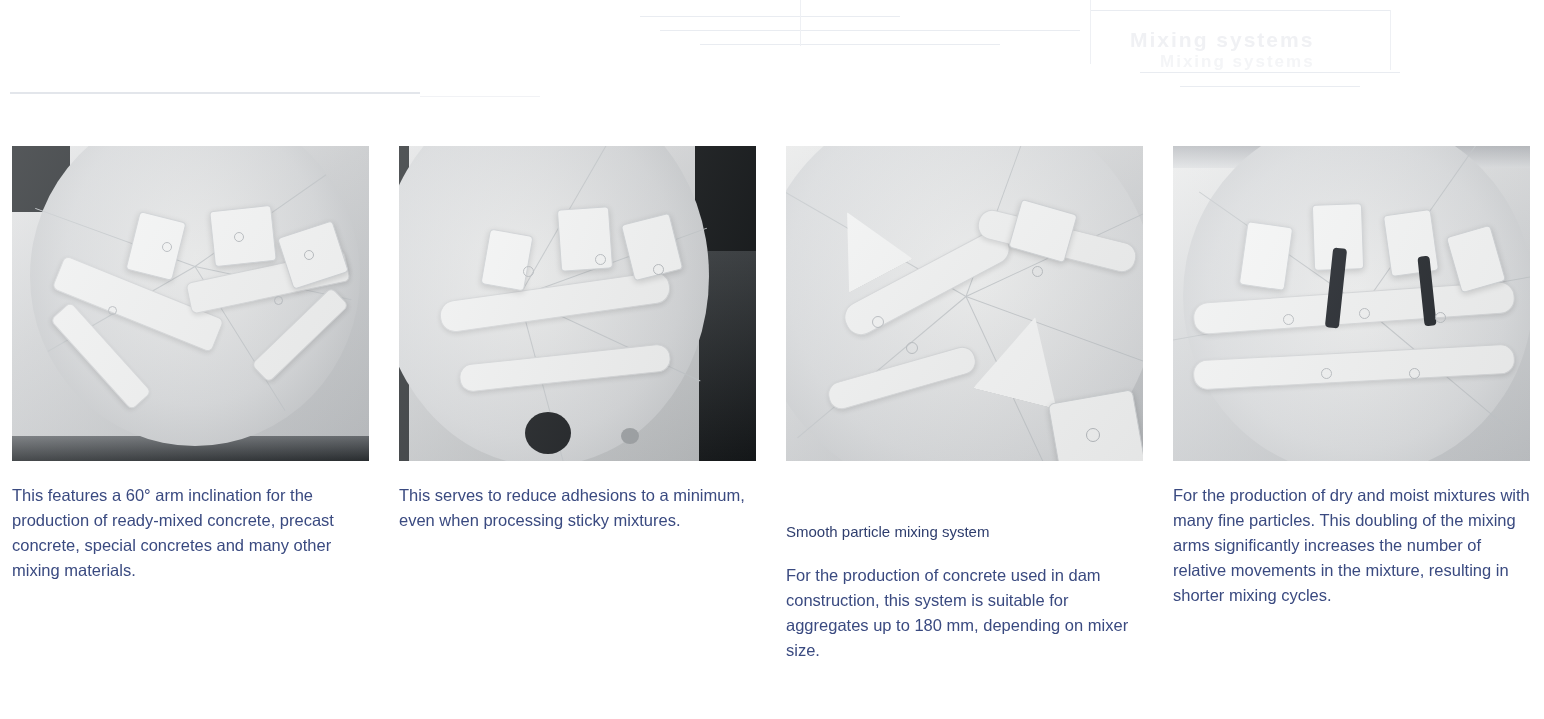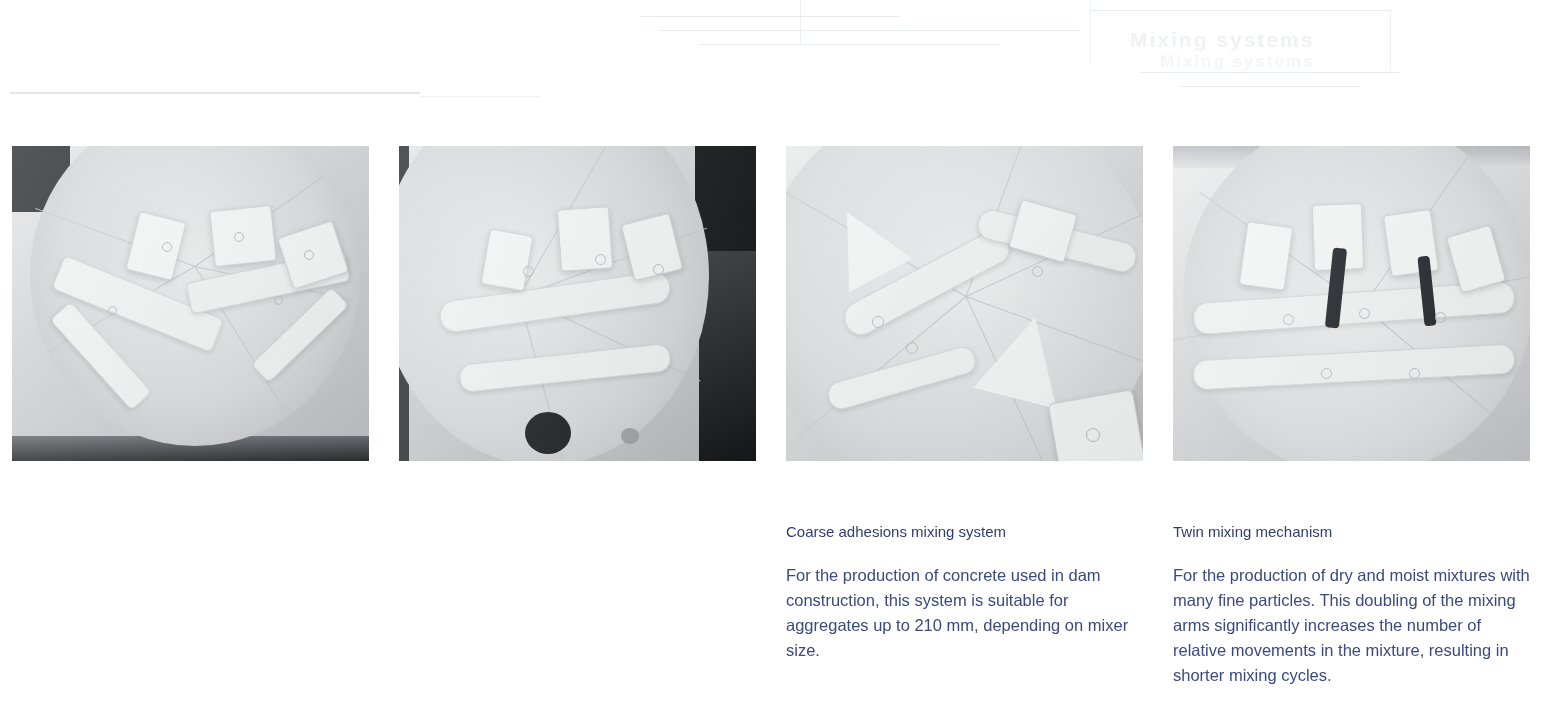--- a/index.html
+++ b/index.html
@@ -210,20 +210,21 @@
         <div class="arm" style="left:28px;top:196px;width:120px;height:26px;transform:rotate(48deg);"></div>
         <div class="arm" style="left:232px;top:176px;width:110px;height:24px;transform:rotate(-44deg);"></div>
         <div class="bolt" style="left:150px;top:96px;width:8px;height:8px;"></div>
         <div class="bolt" style="left:222px;top:86px;width:8px;height:8px;"></div>
         <div class="bolt" style="left:292px;top:104px;width:8px;height:8px;"></div>
         <div class="bolt" style="left:96px;top:160px;width:7px;height:7px;"></div>
         <div class="bolt" style="left:262px;top:150px;width:7px;height:7px;"></div>
         <div style="position:absolute;left:0;top:0;width:357px;height:315px;background:linear-gradient(120deg,rgba(255,255,255,0.20),rgba(0,0,0,0.06));"></div>
       </div>
     </div>
+    <div class="card-body">This features a 60° arm inclination for the production of ready-mixed concrete, precast concrete, special concretes and many other mixing materials.</div>
   </div>
 
   <div class="card">
     <div class="card-photo">
       <div class="ph">
         <div class="bg" style="background:linear-gradient(160deg,#e4e5e6 0%,#d0d2d4 45%,#b9bcbe 100%);"></div>
         <div class="dark" style="left:296px;top:0;width:61px;height:110px;background:#15181a;"></div>
         <div class="dark" style="left:300px;top:105px;width:57px;height:210px;background:linear-gradient(180deg,#3a3e41,#15181a);"></div>
         <div class="dark" style="left:0;top:0;width:10px;height:315px;background:#2c3033;"></div>
         <div class="pan" style="left:-20px;top:-60px;width:330px;height:380px;background:radial-gradient(ellipse at 45% 50%,#edeeee 0%,#d7d9db 60%,#bcbfc2 100%);"></div>
@@ -237,20 +238,21 @@
         <div class="blade" style="left:160px;top:62px;width:50px;height:60px;transform:rotate(-4deg);border-radius:4px;"></div>
         <div class="blade" style="left:228px;top:72px;width:48px;height:56px;transform:rotate(-14deg);border-radius:4px;"></div>
         <div class="bolt" style="left:124px;top:120px;width:9px;height:9px;"></div>
         <div class="bolt" style="left:196px;top:108px;width:9px;height:9px;"></div>
         <div class="bolt" style="left:254px;top:118px;width:9px;height:9px;"></div>
         <div class="pan" style="left:126px;top:266px;width:46px;height:42px;background:#1a1d20;"></div>
         <div class="pan" style="left:222px;top:282px;width:18px;height:16px;background:#9fa3a6;"></div>
         <div style="position:absolute;left:0;top:0;width:357px;height:315px;background:linear-gradient(110deg,rgba(255,255,255,0.18),rgba(0,0,0,0.07));"></div>
       </div>
     </div>
+    <div class="card-body">This serves to reduce adhesions to a minimum, even when processing sticky mixtures.</div>
   </div>
 
   <div class="card">
     <div class="card-photo">
       <div class="ph">
         <div class="bg" style="background:linear-gradient(150deg,#e9eaea 0%,#d5d7d9 50%,#c0c3c6 100%);"></div>
         <div class="pan" style="left:-30px;top:-50px;width:400px;height:400px;background:radial-gradient(ellipse at 55% 45%,#f0f1f1 0%,#dadcde 60%,#bec1c4 100%);"></div>
         <div class="seam" style="left:180px;top:150px;width:220px;transform:rotate(-70deg);"></div>
         <div class="seam" style="left:180px;top:150px;width:220px;transform:rotate(-25deg);"></div>
         <div class="seam" style="left:180px;top:150px;width:220px;transform:rotate(20deg);"></div>
@@ -264,22 +266,22 @@
         <div class="blade" style="left:196px;top:170px;width:86px;height:84px;transform:rotate(14deg);clip-path:polygon(50% 0,100% 100%,0 100%);border:none;background:#f7f8f8;"></div>
         <div class="blade" style="left:268px;top:250px;width:84px;height:78px;transform:rotate(-10deg);border-radius:6px;"></div>
         <div class="blade" style="left:228px;top:60px;width:56px;height:48px;transform:rotate(16deg);border-radius:4px;"></div>
         <div class="bolt" style="left:86px;top:170px;width:10px;height:10px;"></div>
         <div class="bolt" style="left:120px;top:196px;width:10px;height:10px;"></div>
         <div class="bolt" style="left:246px;top:120px;width:9px;height:9px;"></div>
         <div class="bolt" style="left:300px;top:282px;width:12px;height:12px;"></div>
         <div style="position:absolute;left:0;top:0;width:357px;height:315px;background:linear-gradient(130deg,rgba(255,255,255,0.16),rgba(0,0,0,0.07));"></div>
       </div>
     </div>
-    <div class="card-title">Coarse adhesions mixing system</div>
-    <div class="card-body">For the production of concrete used in dam construction, this system is suitable for aggregates up to 210 mm, depending on mixer size.</div>
+    <div class="card-title">Smooth particle mixing system</div>
+    <div class="card-body">For the production of concrete used in dam construction, this system is suitable for aggregates up to 180 mm, depending on mixer size.</div>
   </div>
 
   <div class="card">
     <div class="card-photo">
       <div class="ph">
         <div class="bg" style="background:linear-gradient(160deg,#eceded 0%,#d8dadc 45%,#c3c6c9 100%);"></div>
         <div class="dark" style="left:0;top:0;width:357px;height:22px;background:linear-gradient(180deg,#b9bcc0,#dfe1e3);"></div>
         <div class="pan" style="left:10px;top:-30px;width:350px;height:360px;background:radial-gradient(ellipse at 50% 50%,#f0f1f1 0%,#dcdee0 60%,#c2c5c8 100%);"></div>
         <div class="seam" style="left:190px;top:160px;width:200px;transform:rotate(-55deg);"></div>
         <div class="seam" style="left:190px;top:160px;width:200px;transform:rotate(-10deg);"></div>
@@ -295,17 +297,16 @@
         <div class="dark" style="left:156px;top:102px;width:14px;height:80px;background:#20242a;transform:rotate(6deg);border-radius:4px;"></div>
         <div class="dark" style="left:248px;top:110px;width:12px;height:70px;background:#23272c;transform:rotate(-6deg);border-radius:4px;"></div>
         <div class="bolt" style="left:110px;top:168px;width:9px;height:9px;"></div>
         <div class="bolt" style="left:186px;top:162px;width:9px;height:9px;"></div>
         <div class="bolt" style="left:262px;top:166px;width:9px;height:9px;"></div>
         <div class="bolt" style="left:148px;top:222px;width:9px;height:9px;"></div>
         <div class="bolt" style="left:236px;top:222px;width:9px;height:9px;"></div>
         <div style="position:absolute;left:0;top:0;width:357px;height:315px;background:linear-gradient(115deg,rgba(255,255,255,0.18),rgba(0,0,0,0.06));"></div>
       </div>
     </div>
-    <div class="card-title">Twin mixing mechanism</div>
     <div class="card-body">For the production of dry and moist mixtures with many fine particles. This doubling of the mixing arms significantly increases the number of relative movements in the mixture, resulting in shorter mixing cycles.</div>
   </div>
 
 </div>
 
 </body></html>

